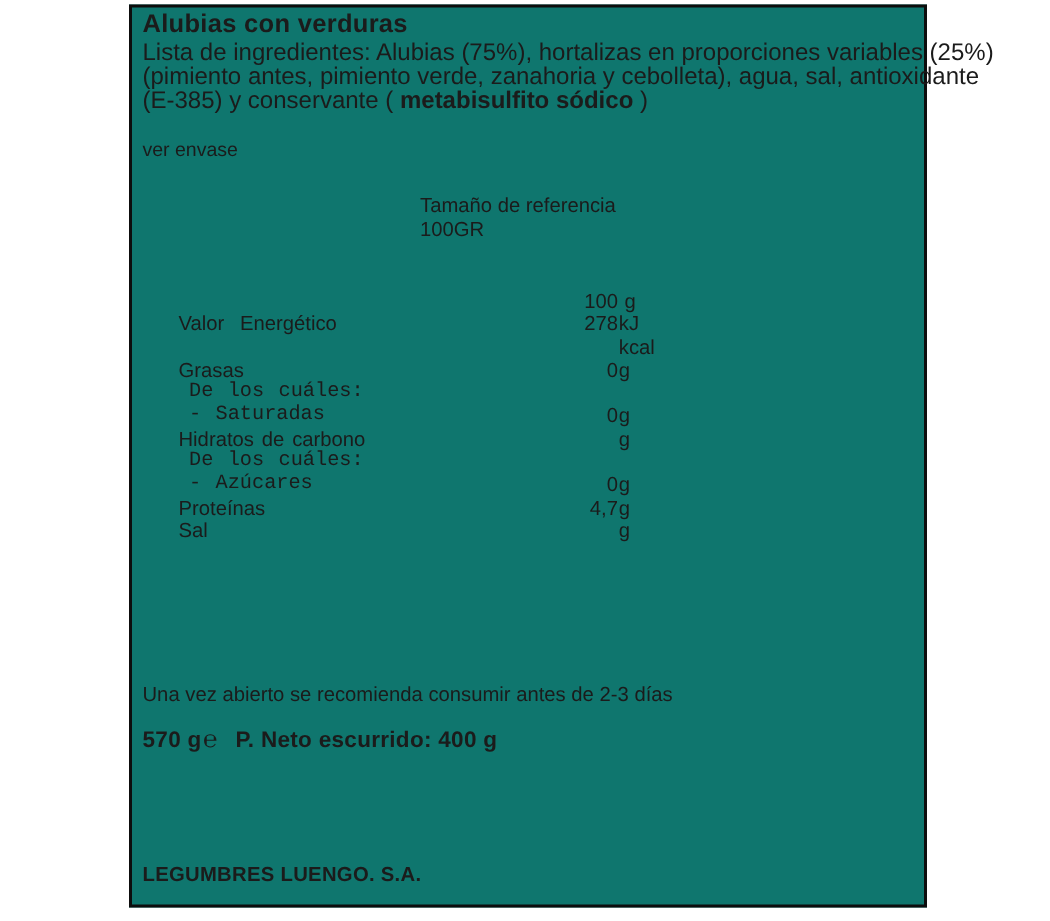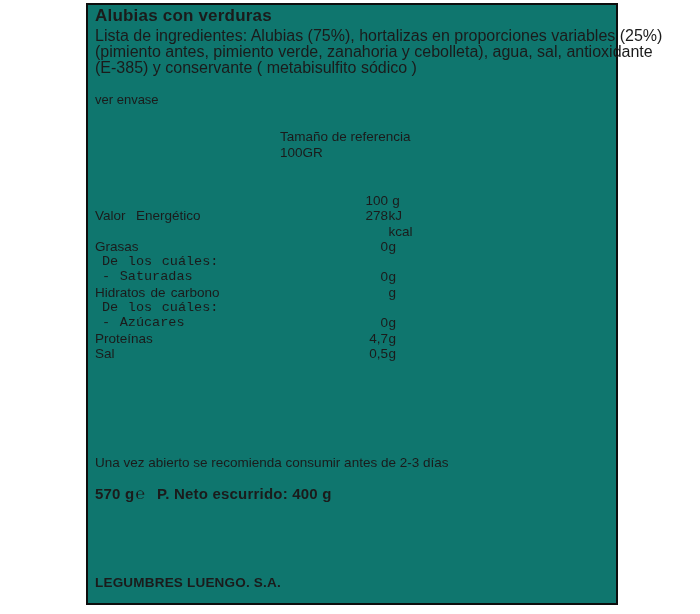--- a/index.html
+++ b/index.html
@@ -35,41 +35,42 @@
     line-height: 22px;
     letter-spacing: 0.2px;
     white-space: nowrap;
   }
   .ingredients {
     left: 7px; top: 23px;
     font-size: 16px;
     line-height: 16px;
     white-space: nowrap;
   }
-  .ingredients .bold { font-weight: normal; }
+  .ingredients .bold { font-weight: bold; }
   .ver-envase {
     left: 7px; top: 87px;
     font-size: 13px;
     line-height: 16px;
   }
   .reference {
     left: 192px; top: 124px;
     width: 200px;
     font-size: 13.5px;
     line-height: 16px;
   }
   .nutrition {
     left: 0; top: 188px;
     width: 528px;
   }
   .nrow {
     position: relative;
     height: 15.3px;
     font-size: 13.5px;
     line-height: 15.3px;
+    margin-left: 24px;
   }
   .nrow .nlabel {
     position: absolute;
     left: 7px;
     white-space: pre;
     word-spacing: 1.5px;
   }
   .nrow.ind .nlabel { left: 14px; font-family: Liberation Mono, monospace; }
   .nrow .nnum {
     position: absolute;
@@ -175,21 +176,20 @@
           <span class="nnum">0</span>
           <span class="nunit">g</span>
       </div>
       <div class="nrow">
         <span class="nlabel">Proteínas</span>
           <span class="nnum">4,7</span>
           <span class="nunit">g</span>
       </div>
       <div class="nrow">
         <span class="nlabel">Sal</span>
-          <span class="nnum">0,5</span>
           <span class="nunit">g</span>
       </div>
     </div>
 
     <div class="abs storage">Una vez abierto se recomienda consumir antes de 2-3 días</div>
 
     <div class="abs netweight"><span class="bold">570 g</span><span class="esign">℮</span><span class="gap"></span><span class="bold">P. Neto escurrido: 400 g</span></div>
 
     <div class="abs manufacturer">
       <div class="name">LEGUMBRES LUENGO. S.A.</div>

